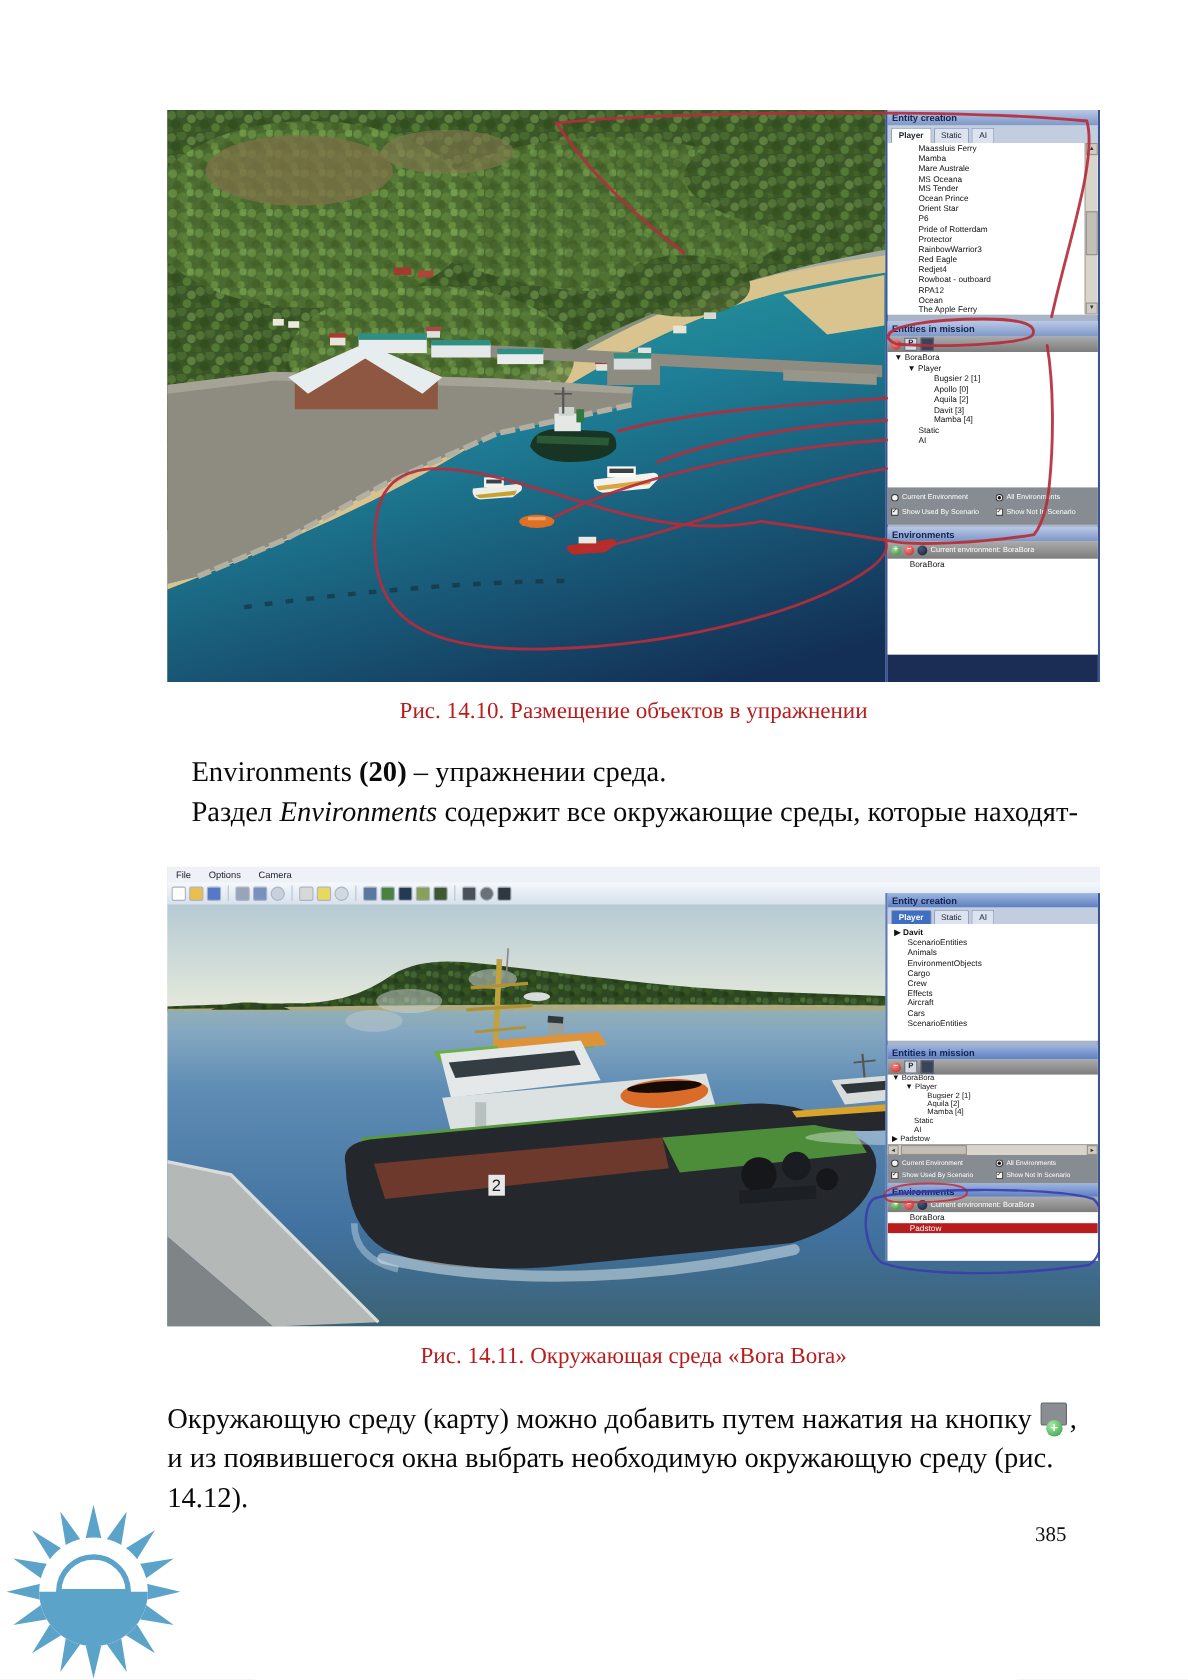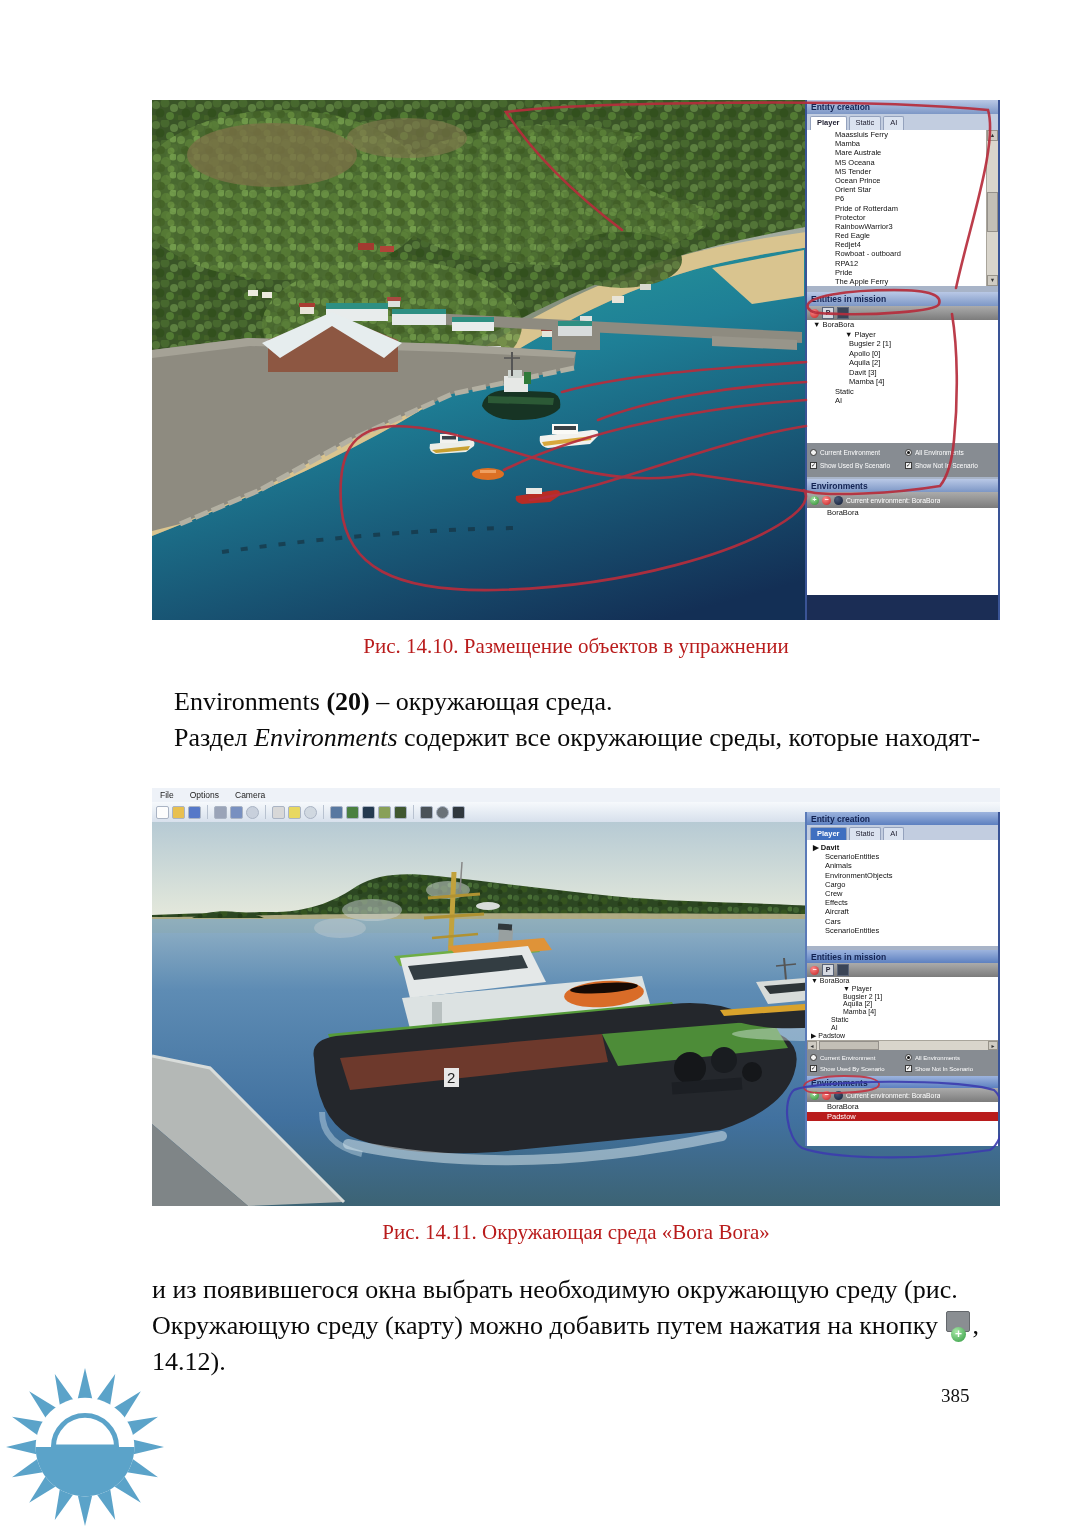--- a/index.html
+++ b/index.html
@@ -27,21 +27,21 @@
   .tab{padding:1px 6px 0 6px;background:#dbe3f0;border:1px solid #94a2bd;border-bottom:none;
        border-radius:2px 2px 0 0;color:#223;white-space:nowrap;}
   .tab.active{background:#ffffff;font-weight:bold;}
   #fig2 .tab.active{background:#3f6fc0;color:#fff;}
   .list{background:#ffffff;position:relative;overflow:hidden;color:#111;}
   .row{height:9.2px;line-height:9.2px;font-size:7.5px;white-space:nowrap;padding-left:28px;}
   .trow{height:9.5px;line-height:9.5px;font-size:7.5px;white-space:nowrap;}
   #fig2 .trow{height:7.8px;line-height:7.8px;font-size:7px;}
   .crow{height:9.2px;line-height:9.2px;font-size:7.5px;white-space:nowrap;padding-left:18px;}
   .crow.arrow{padding-left:6px;font-weight:bold;}
-  .ind0{padding-left:6px;} .ind1{padding-left:18px;margin-left:20px;} .ind1s{padding-left:28px;} .ind2{padding-left:42px;}
+  .ind0{padding-left:6px;} .ind1{padding-left:18px;} .ind1s{padding-left:28px;} .ind2{padding-left:42px;}
   #fig2 .ind0{padding-left:4px;} #fig2 .ind1{padding-left:16px;} #fig2 .ind1s{padding-left:24px;} #fig2 .ind2{padding-left:36px;}
   .gap6{height:6px;} .gap4{height:4px;} .gap2{height:2px;}
   .navy{height:25px;background:#1b2d55;}
 
   
   .ptoolbar{height:14px;background:linear-gradient(#ababab,#7c7c7c);display:flex;align-items:center;gap:3px;
             padding-left:3px;box-sizing:border-box;}
   .envbar{height:16px;}
   #fig2 .ptoolbar{height:14px;}
   .cbtn{width:9px;height:9px;border-radius:50%;font-size:7px;line-height:8px;text-align:center;color:#fff;
@@ -255,21 +255,21 @@
           <div class="row">Ocean Prince</div>
           <div class="row">Orient Star</div>
           <div class="row">P6</div>
           <div class="row">Pride of Rotterdam</div>
           <div class="row">Protector</div>
           <div class="row">RainbowWarrior3</div>
           <div class="row">Red Eagle</div>
           <div class="row">Redjet4</div>
           <div class="row">Rowboat - outboard</div>
           <div class="row">RPA12</div>
-          <div class="row">Pride</div>
+          <div class="row">Ocean</div>
           <div class="row">The Apple Ferry</div>
           <div class="vscroll">
             <div class="sbtn">▲</div>
             <div class="sthumb"></div>
             <div class="sbtn bottom">▼</div>
           </div>
         </div>
       </div>
       <div class="gap6"></div>
       <div class="win">
@@ -339,21 +339,21 @@
         <path d="M654,282 C576,286 496,300 446,320"></path>
         <path d="M654,300 C560,306 436,328 352,370"></path>
         <path d="M654,326 C564,340 452,390 378,400"></path>
       </g>
     </svg>
   </div>
 
   <div class="caption" id="cap1">Рис. 14.10. Размещение объектов в упражнении</div>
 
   <div class="bodytext" id="text1">
-    <div class="line indent"><span>Environments  </span><span class="bld">(20)</span><span> – окружающая среда.</span></div>
+    <div class="line indent"><span>Environments  </span><span class="bld">(20)</span><span> – упражнении среда.</span></div>
     <div class="line indent"><span>Раздел </span><span class="ital">Environments</span><span> содержит все окружающие среды, которые находят-</span></div>
   </div>
 
   <div class="fig" id="fig2">
     <div class="menubar">
       <span>File</span>
       <span>Options</span>
       <span>Camera</span>
     </div>
     <div class="toolbar">
@@ -544,23 +544,23 @@
 
     <svg class="overlay" viewBox="0 0 848 418">
       <path d="M652,300 C650,292 670,288 692,288 C716,288 728,291 727,297 C726,303 700,305 678,305 C662,305 654,305 652,300 Z" stroke="#c23240" stroke-width="1.8" fill="none" opacity="0.9"></path>
       <path d="M642,302 C664,292 806,290 842,302 C856,314 854,352 838,362 C756,374 678,370 650,360 C634,350 630,312 642,302 Z" stroke="#3c3cae" stroke-width="2.2" fill="none" opacity="0.9"></path>
     </svg>
   </div>
 
   <div class="caption" id="cap2">Рис. 14.11. Окружающая среда «Bora Bora»</div>
 
   <div class="bodytext" id="text2">
-    <div class="line"><span>и из появившегося окна выбрать необходимую  окружающую среду (рис.</span></div>
     <div class="line"><span>Окружающую среду (карту) можно добавить путем нажатия на кнопку</span>
       <span class="inline-add-btn"><span class="plusc">+</span></span><span>,</span></div>
+    <div class="line"><span>и из появившегося окна выбрать необходимую  окружающую среду (рис.</span></div>
     <div class="line"><span>14.12).</span></div>
   </div>
 
   <div class="pagenum">385</div>
 
   <div class="wm">
     <svg class="wm-sun" viewBox="0 0 160 160">
       <g fill="#5ba3c9">
         <path d="M80,0 L88,34 L72,34 Z"></path>
         <path d="M80,0 L88,34 L72,34 Z" transform="rotate(22.5 80 80)"></path>

